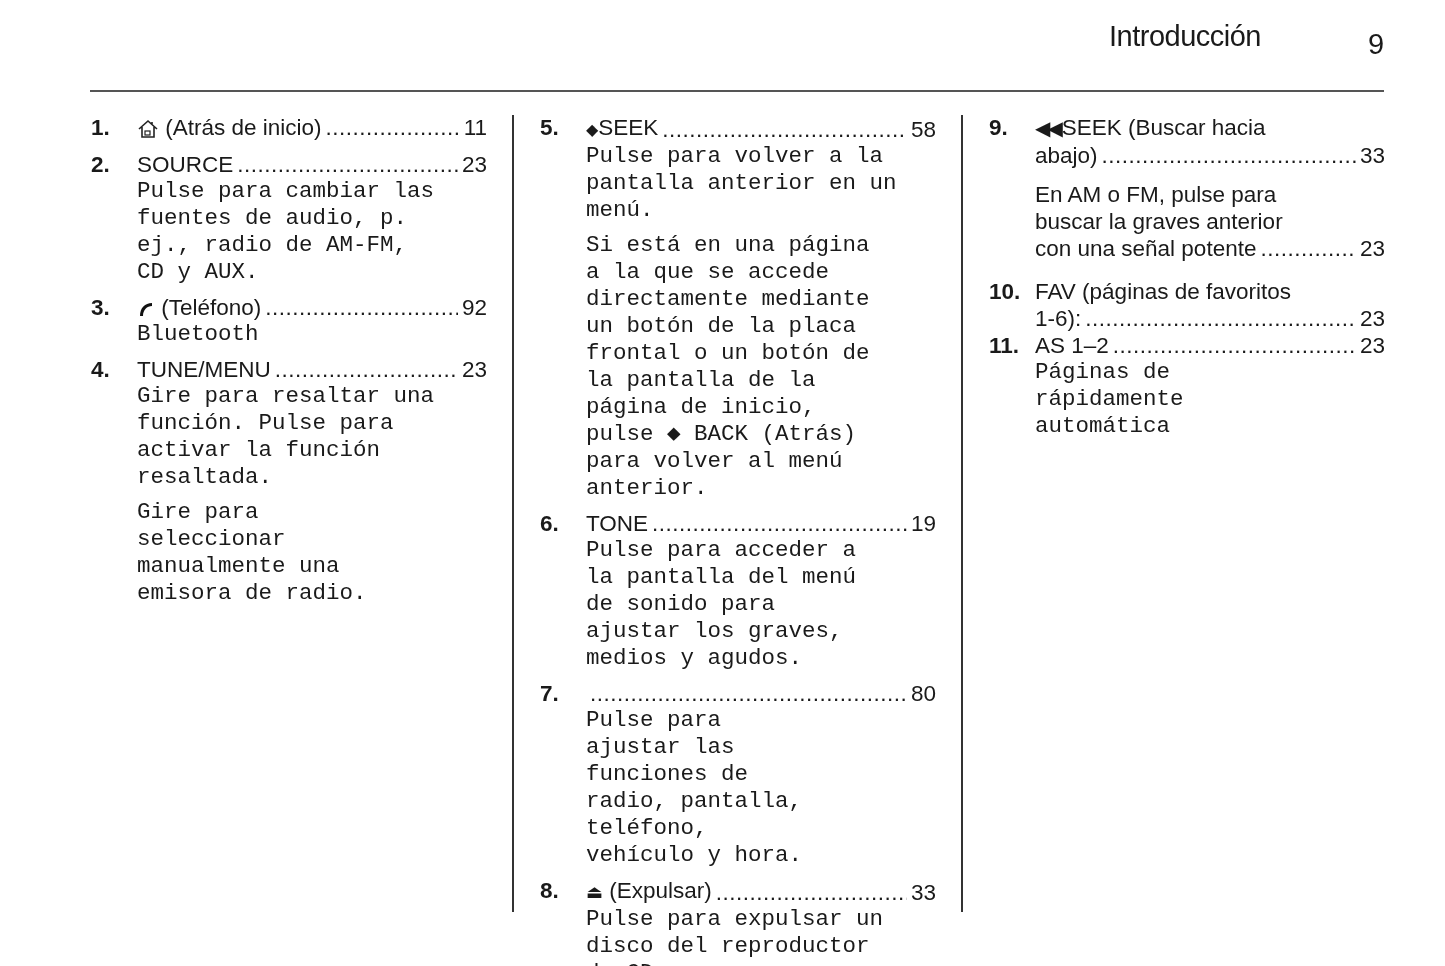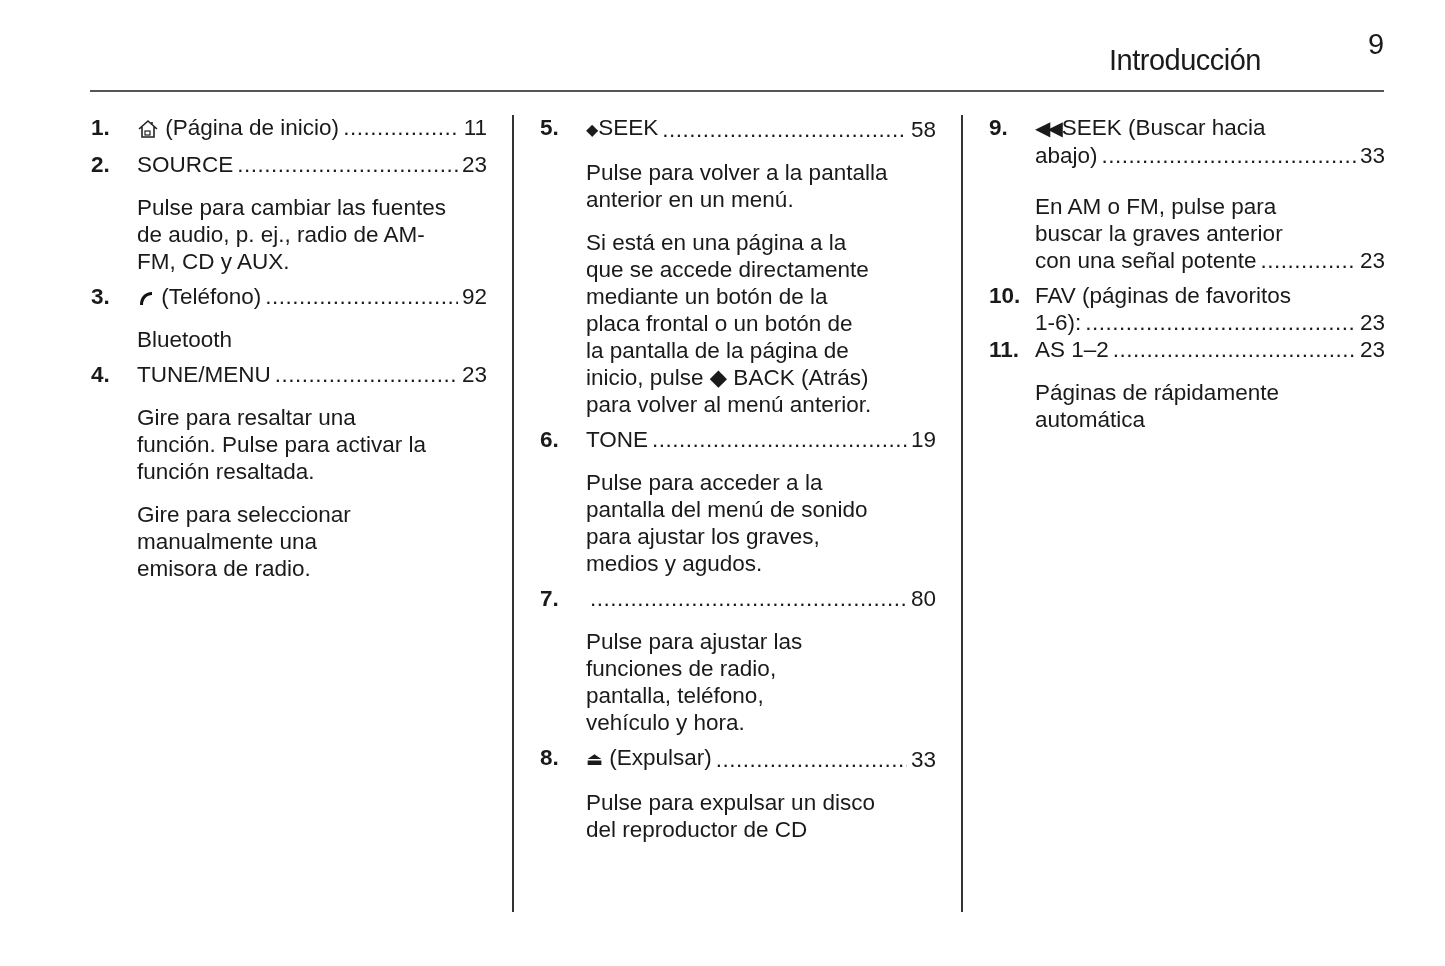--- a/index.html
+++ b/index.html
@@ -1,30 +1,30 @@
 <!DOCTYPE html>
 <html><head>
 <meta charset="utf-8">
 <style>
   html, body { margin:0; padding:0; background:#ffffff; }
   body { width:1445px; height:966px; position:relative; overflow:hidden;
          font-family:"Liberation Sans", sans-serif; color:#1a1a1a; }
-  .hdr-title { position:absolute; left:1109px; top:44px; font-size:29px; letter-spacing:-0.5px; }
+  .hdr-title { position:absolute; left:1109px; top:20px; font-size:29px; letter-spacing:-0.5px; }
   .hdr-page { position:absolute; left:1368px; top:28px; font-size:29px; }
   .hdr-rule { position:absolute; left:90px; top:90px; width:1294px; height:2px; background:#555; }
   .vdiv { position:absolute; top:115px; width:2px; height:797px; background:#333; }
   .col { position:absolute; top:114px; width:396px; font-size:22.5px; line-height:27px; }
   .entry { position:relative; padding-left:46px; }
   .num { position:absolute; left:0; top:0; font-weight:bold; }
   .head { display:flex; align-items:flex-end; white-space:nowrap; }
   .head .label { flex:0 0 auto; }
   .head .dots { flex:1 1 auto; overflow:hidden; white-space:nowrap; margin:0 4px; }
   .head .dots::after { content:"........................................................................................................................"; letter-spacing:0.5px; }
   .head .pg { flex:0 0 auto; }
-  .para { margin-top:16px; margin-bottom:8px; }
+  .para { margin-bottom:8px;font-family:Liberation Mono, monospace; }
   .icon { display:inline-block; vertical-align:middle; }
   .seek { font-size:20px; letter-spacing:-3px; margin-right:2px; }
 </style>
 </head>
 <body>
 
 <div>
   <div class="hdr-title">Introducción</div>
   <div class="hdr-page">9</div>
   <div class="hdr-rule"></div>
@@ -35,21 +35,21 @@
 
 <div class="col" style="left:91px">
   <div class="entry">
     <span class="num">1.</span>
     <div class="head">
       <span class="label">
         <svg class="icon" width="22" height="20" viewBox="0 0 22 20">
             <path d="M2 10 L11 2 L20 10 M5 8 V18 H17 V8 M15 3 V6" fill="none" stroke="#222" stroke-width="1.6"></path>
             <rect x="8" y="12" width="5" height="4" fill="none" stroke="#222" stroke-width="1.2"></rect>
           </svg>
-        <span>(Página de inicio)</span>
+        <span>(Atrás de inicio)</span>
       </span>
       <span class="dots"></span>
       <span class="pg">11</span>
     </div>
   </div>
   <div class="entry" style="margin-top:10px">
     <span class="num">2.</span>
     <div class="head">
         <span class="label">SOURCE</span>
         <span class="dots"></span>
@@ -124,23 +124,23 @@
 
 <div class="col" style="left:989px">
   <div class="entry">
     <span class="num">9.</span>
     <div><span class="seek">◀◀</span><span>SEEK (Buscar hacia</span></div>
     <div class="head">
         <span class="label">abajo)</span>
         <span class="dots"></span>
         <span class="pg">33</span>
       </div>
-    <div style="margin-top:24px">En AM o FM, pulse para</div>
+    <div style="margin-top:12px">En AM o FM, pulse para</div>
     <div>buscar la graves anterior</div>
-    <div class="head" style="margin-bottom:8px">
+    <div class="head" style="margin-bottom:16px">
         <span class="label">con una señal potente</span>
         <span class="dots"></span>
         <span class="pg">23</span>
       </div>
   </div>
   <div class="entry">
     <span class="num">10.</span>
     <div>FAV (páginas de favoritos</div>
     <div class="head">
         <span class="label">1-6):</span>

